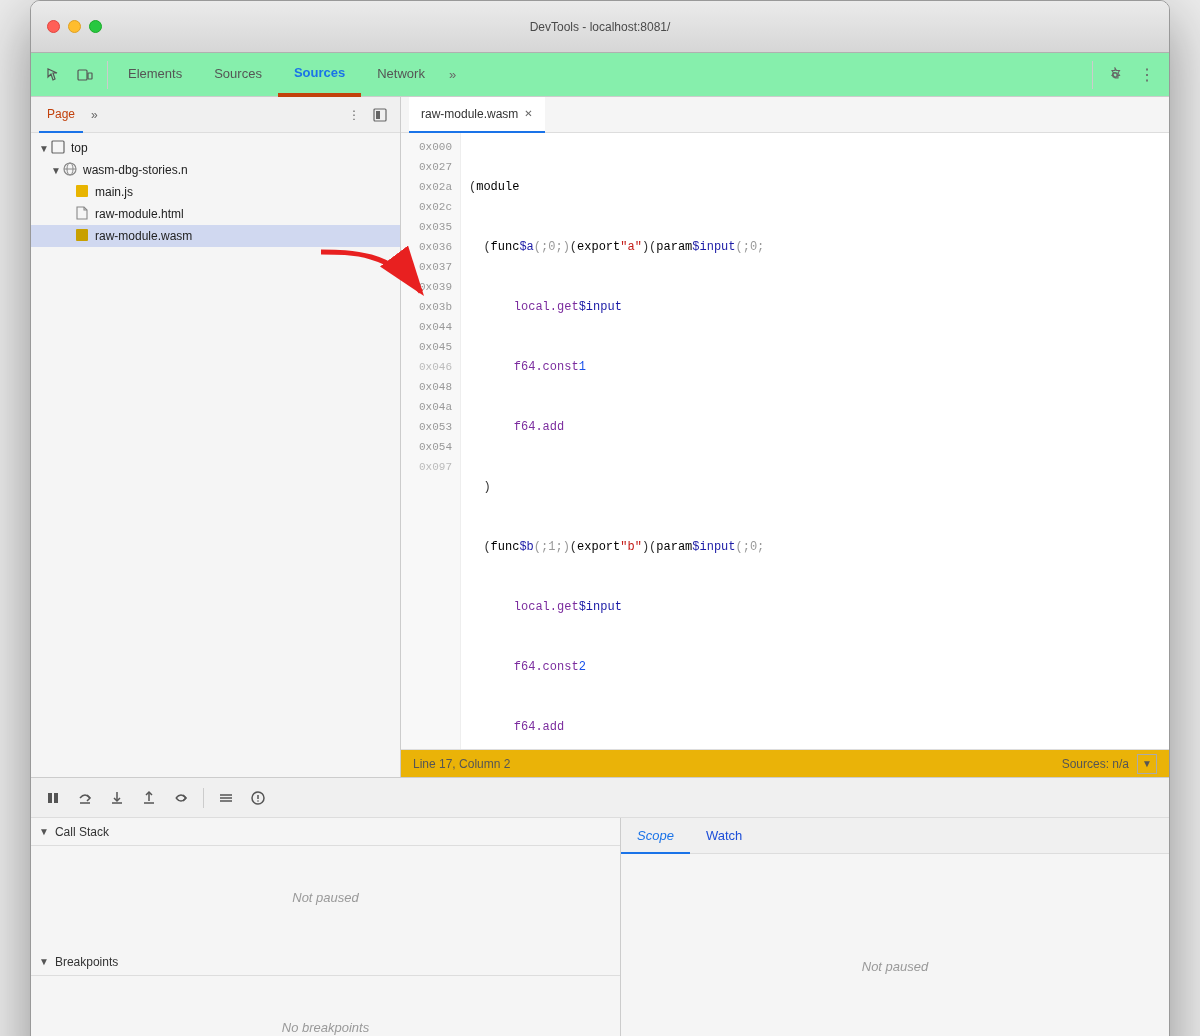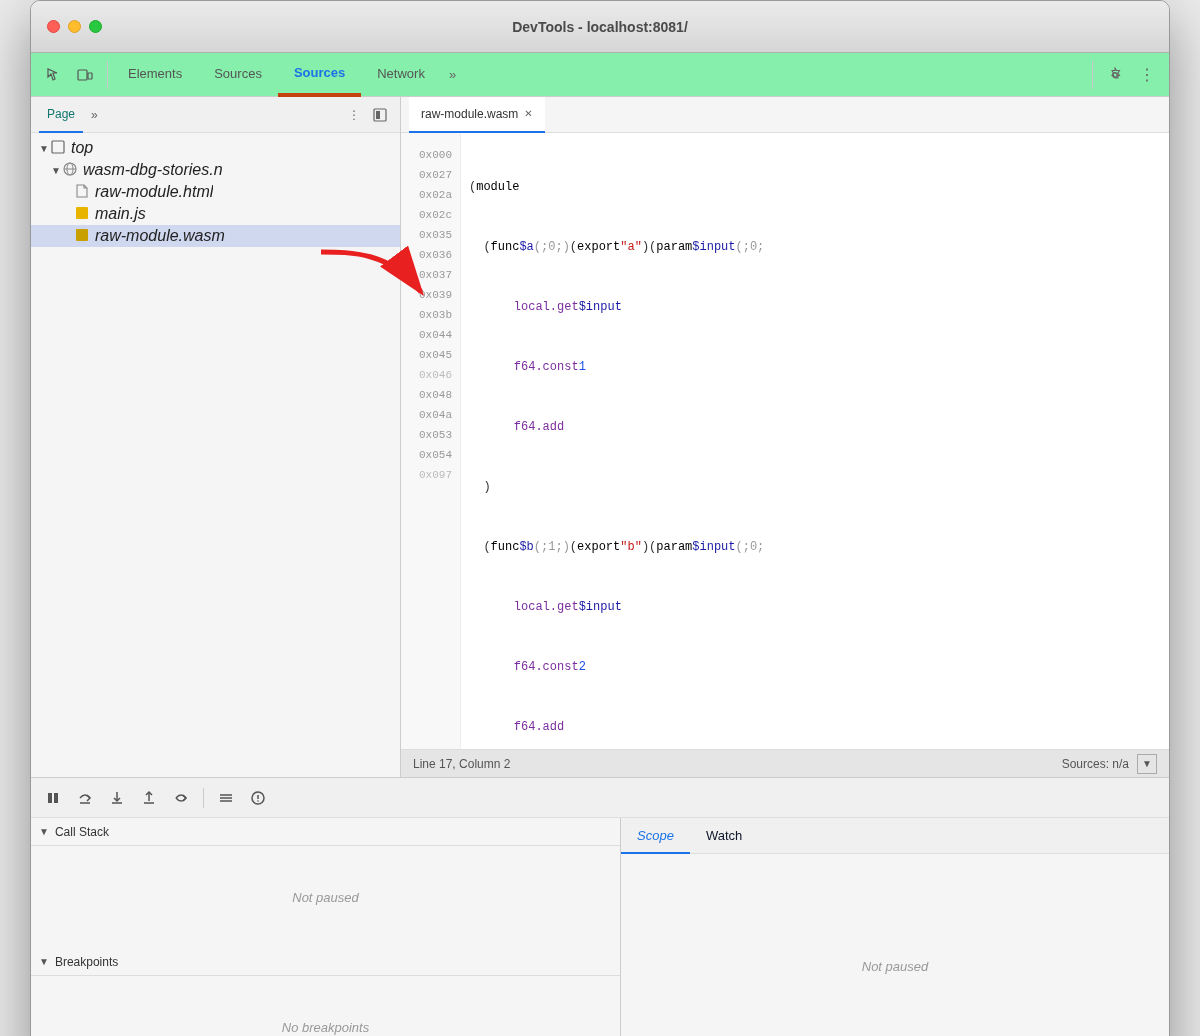--- a/index.html
+++ b/index.html
@@ -40,23 +40,23 @@
       border-radius: 50%;
       border: 1px solid rgba(0,0,0,0.15);
     }
     .tl-red { background: #ff5f57; border-color: #e0443e; }
     .tl-yellow { background: #ffbd2e; border-color: #dfa023; }
     .tl-green { background: #28c840; border-color: #1aab29; }
     .title-text {
       position: absolute;
       left: 50%;
       transform: translateX(-50%);
-      font-size: 14px;
+      font-size: 12px;
       color: #4a4a4a;
-      font-weight: 700;
+      font-weight: 400;
     }
     
     .top-toolbar {
       background: #86efac;
       border-bottom: 1px solid #ccc;
       display: flex;
       align-items: center;
       height: 44px;
       padding: 0 8px;
     }
@@ -140,21 +140,21 @@
       font-size: 12px;
       color: #555;
       padding: 0 8px;
       height: 36px;
       display: flex;
       align-items: center;
       cursor: pointer;
       border-bottom: 2px solid transparent;
     }
     .panel-tab.active {
-      color: #0f766e;
+      color: #c2410c;
       border-bottom: 2px solid #1a73e8;
     }
     .panel-tab-more {
       font-size: 12px;
       color: #666;
       padding: 0 4px;
       cursor: pointer;
     }
     .panel-header-right {
       margin-left: auto;
@@ -195,26 +195,25 @@
       font-size: 10px;
       color: #555;
     }
     .tree-icon {
       width: 16px;
       flex-shrink: 0;
       margin-right: 4px;
       font-size: 12px;
     }
     .tree-label {
-      font-size: 16px;
+      font-size: 12px;
       color: #222;
       white-space: nowrap;
       overflow: hidden;
       text-overflow: ellipsis;
-      font-style: italic;
     }
     
     .arrow-container {
       position: relative;
     }
     .red-arrow {
       position: absolute;
       top: 145px;
       left: 280px;
       z-index: 10;
@@ -257,21 +256,21 @@
       flex: 1;
       overflow: auto;
       display: flex;
       font-family: 'Courier New', Courier, monospace;
       font-size: 12px;
       line-height: 20px;
     }
     .line-numbers {
       background: #f8f8f8;
       border-right: 1px solid #eee;
-      padding: 12px 0;
+      padding: 4px 0;
       min-width: 60px;
       text-align: center;
       color: #999;
       user-select: none;
       flex-shrink: 0;
     }
     .line-number {
       padding: 0 8px;
       height: 20px;
       display: flex;
@@ -294,21 +293,21 @@
     .c-paren { color: #333; }
     .c-keyword { color: #000000; }
     .c-var { color: #1a1aa6; }
     .c-string { color: #c41a16; }
     .c-comment { color: #999; }
     .c-num { color: #1750eb; }
     .c-purple { color: #7b2c9e; margin-left: 16px; }
     
     .status-bar {
       height: 28px;
-      background: #e5e5e5;
+      background: #eab308;
       border-top: 1px solid #ddd;
       display: flex;
       align-items: center;
       padding: 0 12px;
       font-size: 12px;
       color: #555;
     }
     .status-right {
       margin-left: auto;
       display: flex;
@@ -406,21 +405,21 @@
       height: 36px;
       border-bottom: 1px solid #ddd;
       background: #f0f0f0;
     }
     .bottom-tab {
       padding: 0 16px;
       height: 36px;
       display: flex;
       align-items: center;
       font-size: 13px;
-      color: #0f172a;
+      color: #1d4ed8;
       cursor: pointer;
       border-bottom: 2px solid transparent;
     }
     .bottom-tab.active {
       color: #1a73e8;
       border-bottom: 2px solid #1a73e8;
       font-style: italic;
     }
   </style>
 </head>
@@ -520,39 +519,39 @@
                 <line x1="1" y1="7" x2="13" y2="7" stroke="#888" stroke-width="1"></line>
               </svg>
           </span>
           <span class="tree-label">wasm-dbg-stories.n</span>
         </div>
 
         <div class="tree-item">
           <span class="tree-indent"></span>
           <span class="tree-indent"></span>
           <span class="tree-arrow"></span>
+          <span class="tree-icon" style="color:#c8a000;">
+            <svg width="14" height="14" viewBox="0 0 14 14" fill="#e8b400">
+                <rect x="1" y="1" width="12" height="12" rx="1"></rect>
+              </svg>
+          </span>
+          <span class="tree-label">main.js</span>
+        </div>
+
+        <div class="tree-item">
+          <span class="tree-indent"></span>
+          <span class="tree-indent"></span>
+          <span class="tree-arrow"></span>
           <span class="tree-icon" style="color:#888;">
             <svg width="14" height="14" viewBox="0 0 14 14" fill="none">
                 <path d="M2 1h7l3 3v9H2V1z" stroke="#888" stroke-width="1.1" fill="none"></path>
                 <path d="M9 1v3h3" stroke="#888" stroke-width="1.1" fill="none"></path>
               </svg>
           </span>
           <span class="tree-label">raw-module.html</span>
-        </div>
-
-        <div class="tree-item">
-          <span class="tree-indent"></span>
-          <span class="tree-indent"></span>
-          <span class="tree-arrow"></span>
-          <span class="tree-icon" style="color:#c8a000;">
-            <svg width="14" height="14" viewBox="0 0 14 14" fill="#e8b400">
-                <rect x="1" y="1" width="12" height="12" rx="1"></rect>
-              </svg>
-          </span>
-          <span class="tree-label">main.js</span>
         </div>
 
         <div class="tree-item selected">
           <span class="tree-indent"></span>
           <span class="tree-indent"></span>
           <span class="tree-arrow"></span>
           <span class="tree-icon">
             <svg width="14" height="14" viewBox="0 0 14 14" fill="#c8a000">
                 <rect x="1" y="1" width="12" height="12" rx="1"></rect>
               </svg>

